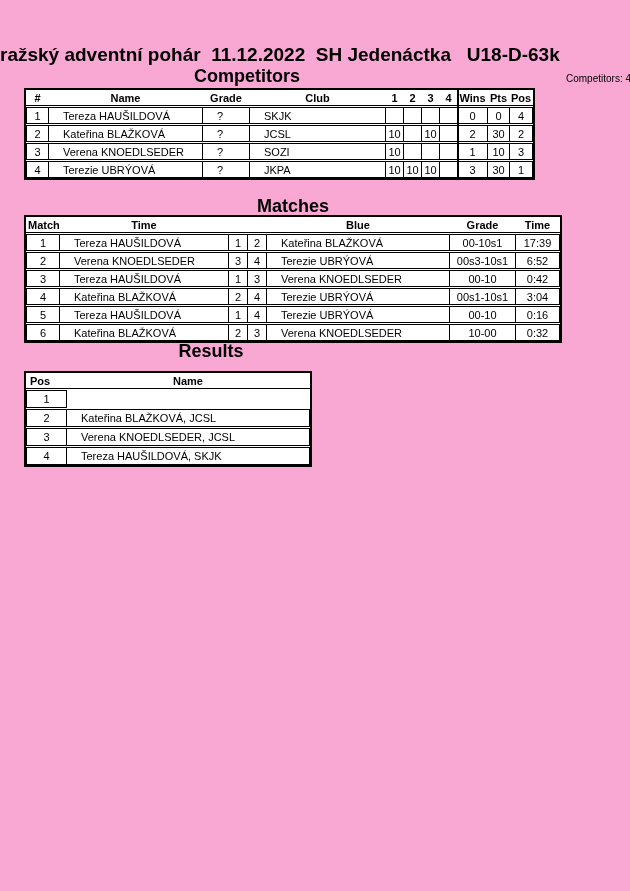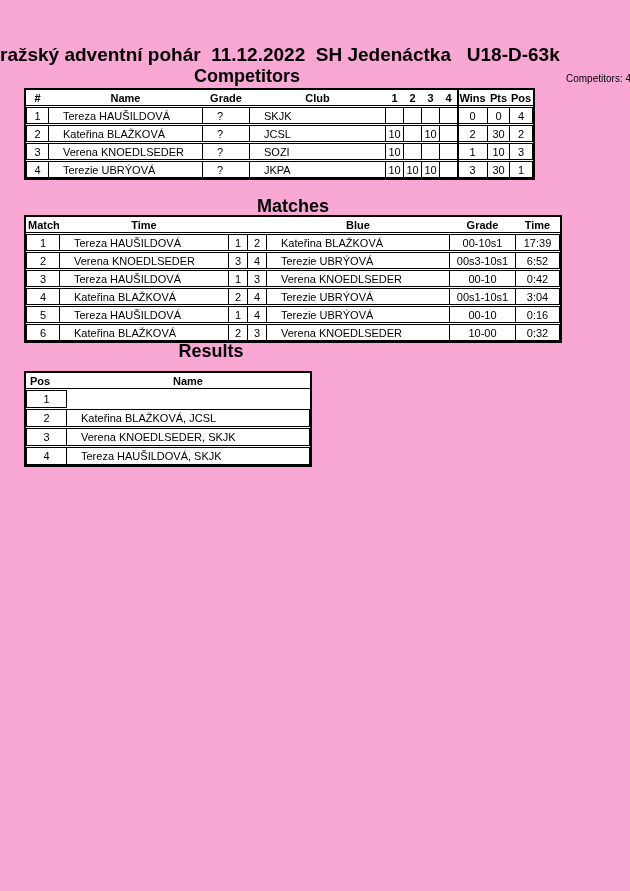--- a/index.html
+++ b/index.html
@@ -227,21 +227,21 @@
     </div>
     <div class="row drow">
       <div class="c rs-pos">1</div>
     </div>
     <div class="row drow">
       <div class="c rs-pos">2</div>
       <div class="c rs-name left">Kateřina BLAŽKOVÁ, JCSL</div>
     </div>
     <div class="row drow">
       <div class="c rs-pos">3</div>
-      <div class="c rs-name left">Verena KNOEDLSEDER, SKJK</div>
+      <div class="c rs-name left">Verena KNOEDLSEDER, JCSL</div>
     </div>
     <div class="row drow">
       <div class="c rs-pos">4</div>
       <div class="c rs-name left">Tereza HAUŠILDOVÁ, SKJK</div>
     </div>
   </div>
 
 </div>
 
 </body></html>

